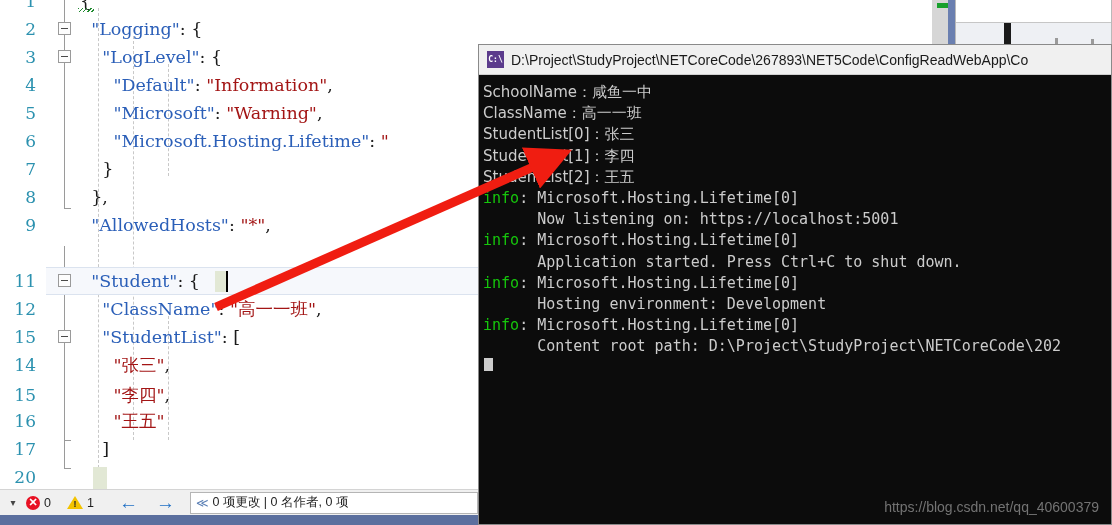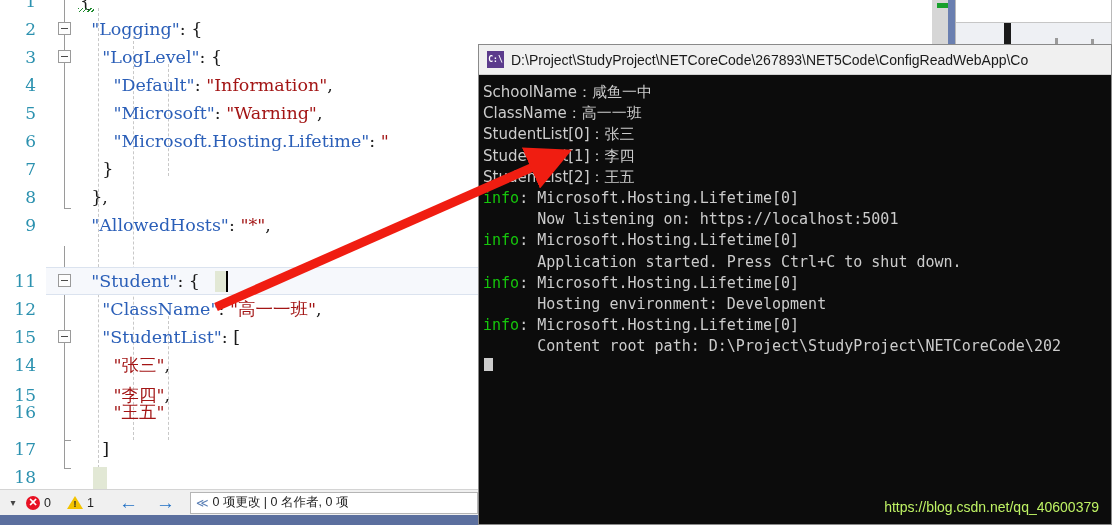--- a/index.html
+++ b/index.html
@@ -179,21 +179,21 @@
     white-space: pre;
   }
   #console-body .green { color: #16c60c; }
   #console-body .cn { color: #cccccc; font-family: "DejaVu Sans", sans-serif; }
   #cursor-block {
     position: absolute; left: 5px; top: 313px;
     width: 9px; height: 13px; background: #cccccc;
   }
   #watermark {
     position: absolute; right: 12px; bottom: 9px;
-    color: #bef264; font-size: 14px;
+    color: #737373; font-size: 14px;
     font-family: "Liberation Sans", sans-serif;
     text-align: center;
   }
 
   
   #arrow { position: absolute; left: 0; top: 0; width: 1112px; height: 525px; pointer-events: none; }
 </style>
 </head>
 <body>
 
@@ -220,23 +220,23 @@
         <div class="cline" style="position: absolute; left: 0px; top: 99px; width: 478px;"><span class="lnum">5</span><span class="ctext"><span class="k">      "Microsoft"</span><span class="p">: </span><span class="s">"Warning"</span><span class="p">,</span></span></div>
         <div class="cline" style="position: absolute; left: 0px; top: 127px; width: 478px;"><span class="lnum">6</span><span class="ctext"><span class="k">      "Microsoft.Hosting.Lifetime"</span><span class="p">: </span><span class="s">"</span></span></div>
         <div class="cline" style="position: absolute; left: 0px; top: 155px; width: 478px;"><span class="lnum">7</span><span class="ctext"><span class="p">    }</span></span></div>
         <div class="cline" style="position: absolute; left: 0px; top: 183px; width: 478px;"><span class="lnum">8</span><span class="ctext"><span class="p">  },</span></span></div>
         <div class="cline" style="position: absolute; left: 0px; top: 211px; width: 478px;"><span class="lnum">9</span><span class="ctext"><span class="k">  "AllowedHosts"</span><span class="p">: </span><span class="s">"*"</span><span class="p">,</span></span></div>
         <div class="cline" style="position: absolute; left: 0px; top: 267px; width: 478px;"><span class="lnum">11</span><span class="fold"></span><span class="ctext"><span class="k">  "Student"</span><span class="p">: {</span></span></div>
         <div class="cline" style="position: absolute; left: 0px; top: 295px; width: 478px;"><span class="lnum">12</span><span class="ctext"><span class="k">    "ClassName"</span><span class="p">: </span><span class="cn">"高一一班"</span><span class="p">,</span></span></div>
         <div class="cline" style="position: absolute; left: 0px; top: 323px; width: 478px;"><span class="lnum">15</span><span class="fold"></span><span class="ctext"><span class="k">    "StudentList"</span><span class="p">: [</span></span></div>
         <div class="cline" style="position: absolute; left: 0px; top: 351px; width: 478px;"><span class="lnum">14</span><span class="ctext"><span class="p">      </span><span class="cn">"张三"</span><span class="p">,</span></span></div>
         <div class="cline" style="position: absolute; left: 0px; top: 381px; width: 478px;"><span class="lnum">15</span><span class="ctext"><span class="p">      </span><span class="cn">"李四"</span><span class="p">,</span></span></div>
-        <div class="cline" style="position: absolute; left: 0px; top: 398px; width: 478px;"><span class="lnum">16</span><span class="ctext"><span class="p">      </span><span class="cn">"王五"</span></span></div>
+        <div class="cline" style="position: absolute; left: 0px; top: 407px; width: 478px;"><span class="lnum">16</span><span class="ctext"><span class="p">      </span><span class="cn">"王五"</span></span></div>
         <div class="cline" style="position: absolute; left: 0px; top: 435px; width: 478px;"><span class="lnum">17</span><span class="ctext"><span class="p">    ]</span></span></div>
-        <div class="cline" style="position: absolute; left: 0px; top: 463px; width: 478px;"><span class="lnum">18</span><span class="ctext"><span class="p">  }</span></span></div>
+        <div class="cline" style="position: absolute; left: 0px; top: 463px; width: 478px;"><span class="lnum">20</span><span class="ctext"><span class="p">  }</span></span></div>
         <div class="cline" style="position: absolute; left: 0px; top: 491px; width: 478px;"><span class="lnum">19</span><span class="ctext"><span class="p">}</span></span></div>
         <div class="brace-hl" style="left: 215px; top: 271px; width: 11px; height: 21px;"></div>
         <div class="caret" style="left: 226px; top: 271px; height: 21px;"></div>
         <div class="brace-hl" style="left: 93px; top: 467px; width: 14px; height: 24px;"></div>
         <div class="squiggle" style="left: 78px; top: 8px; width: 16px;"></div>
       </div>
   </div>
 
   <div id="statusbar">
     <div class="sb-drop">▾</div>

